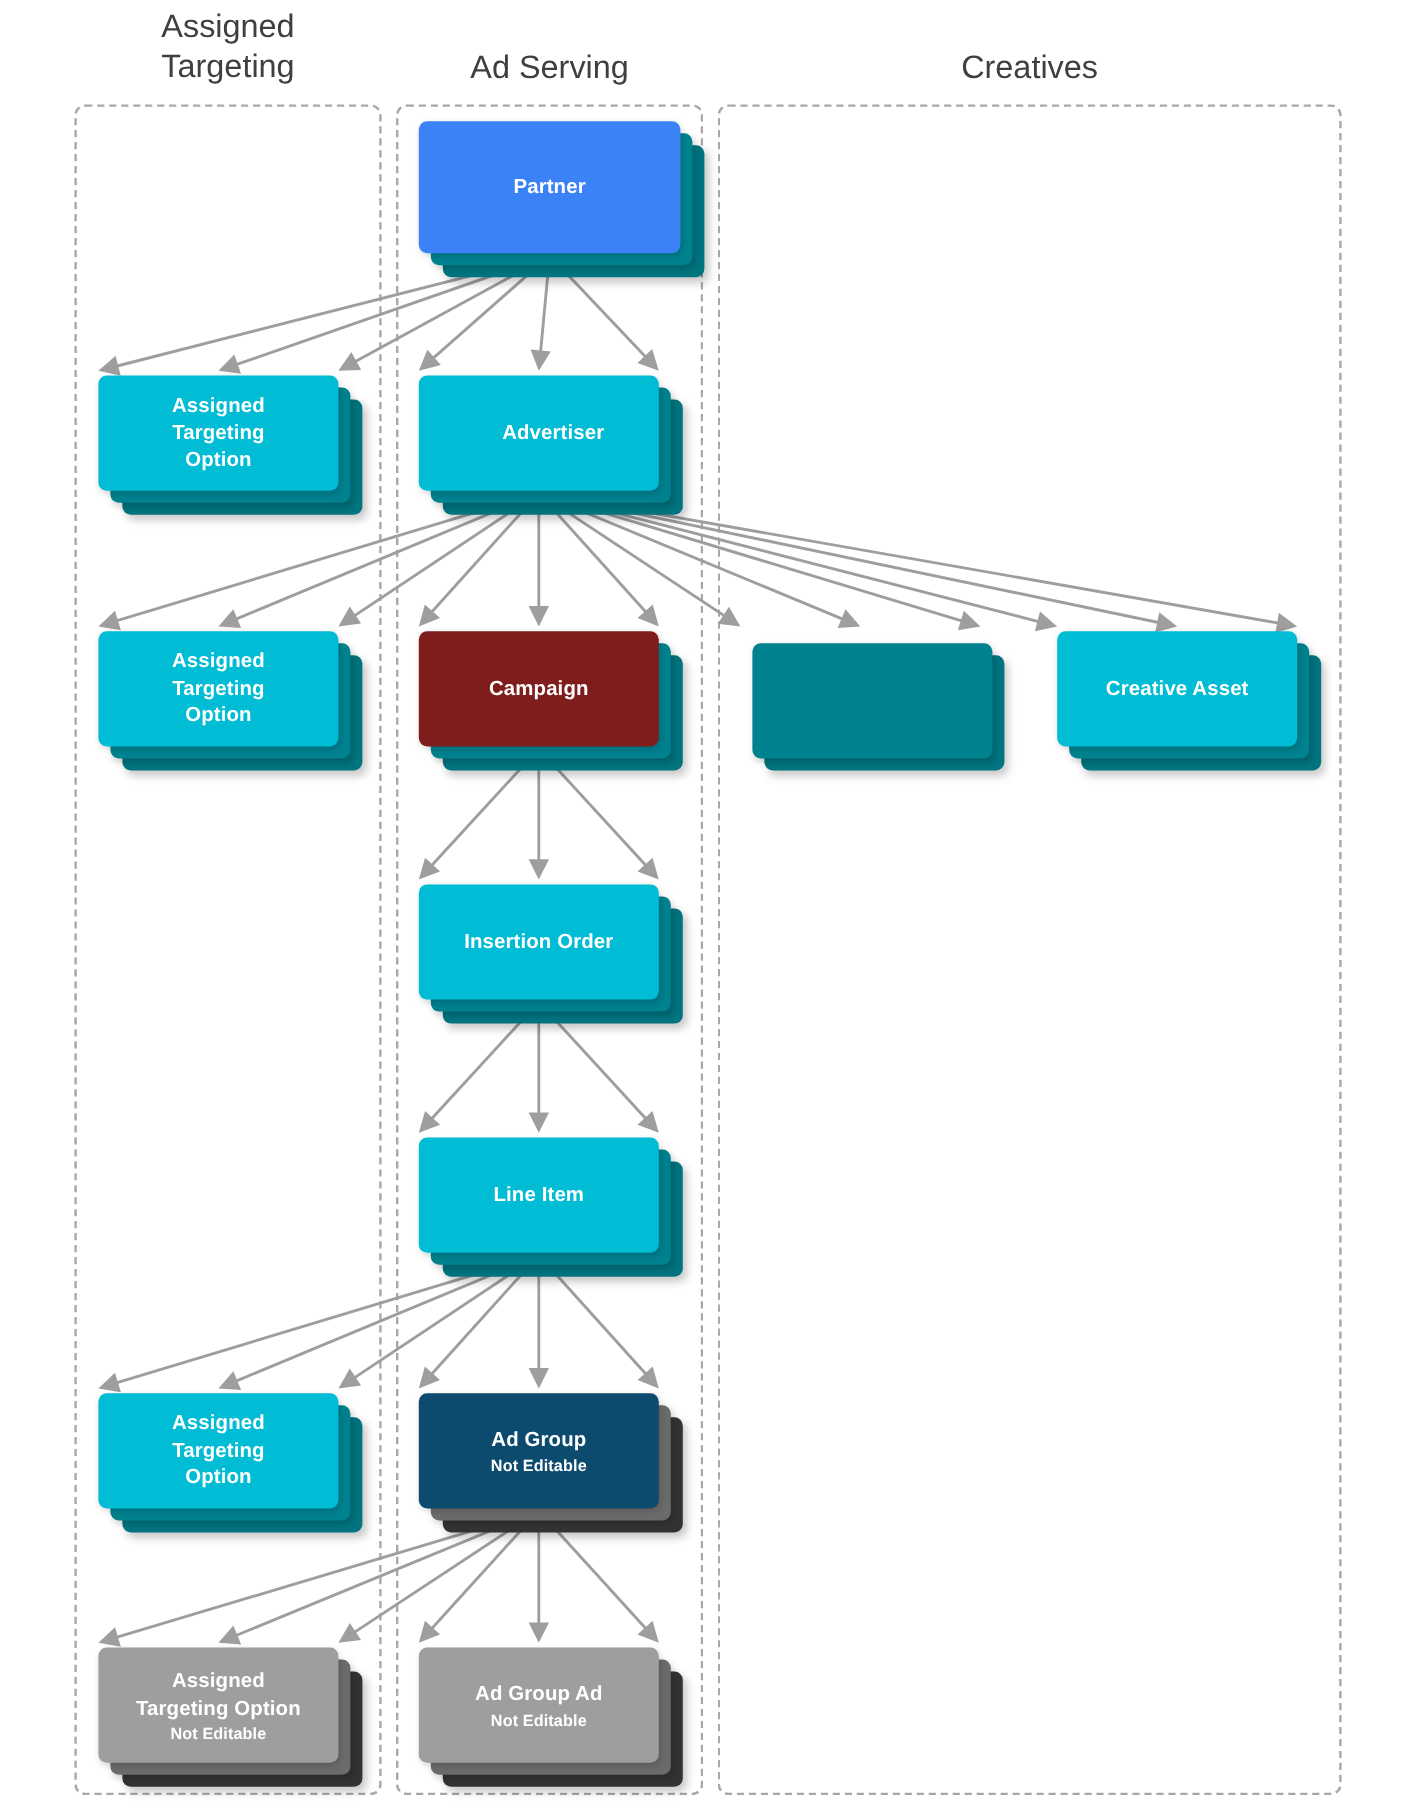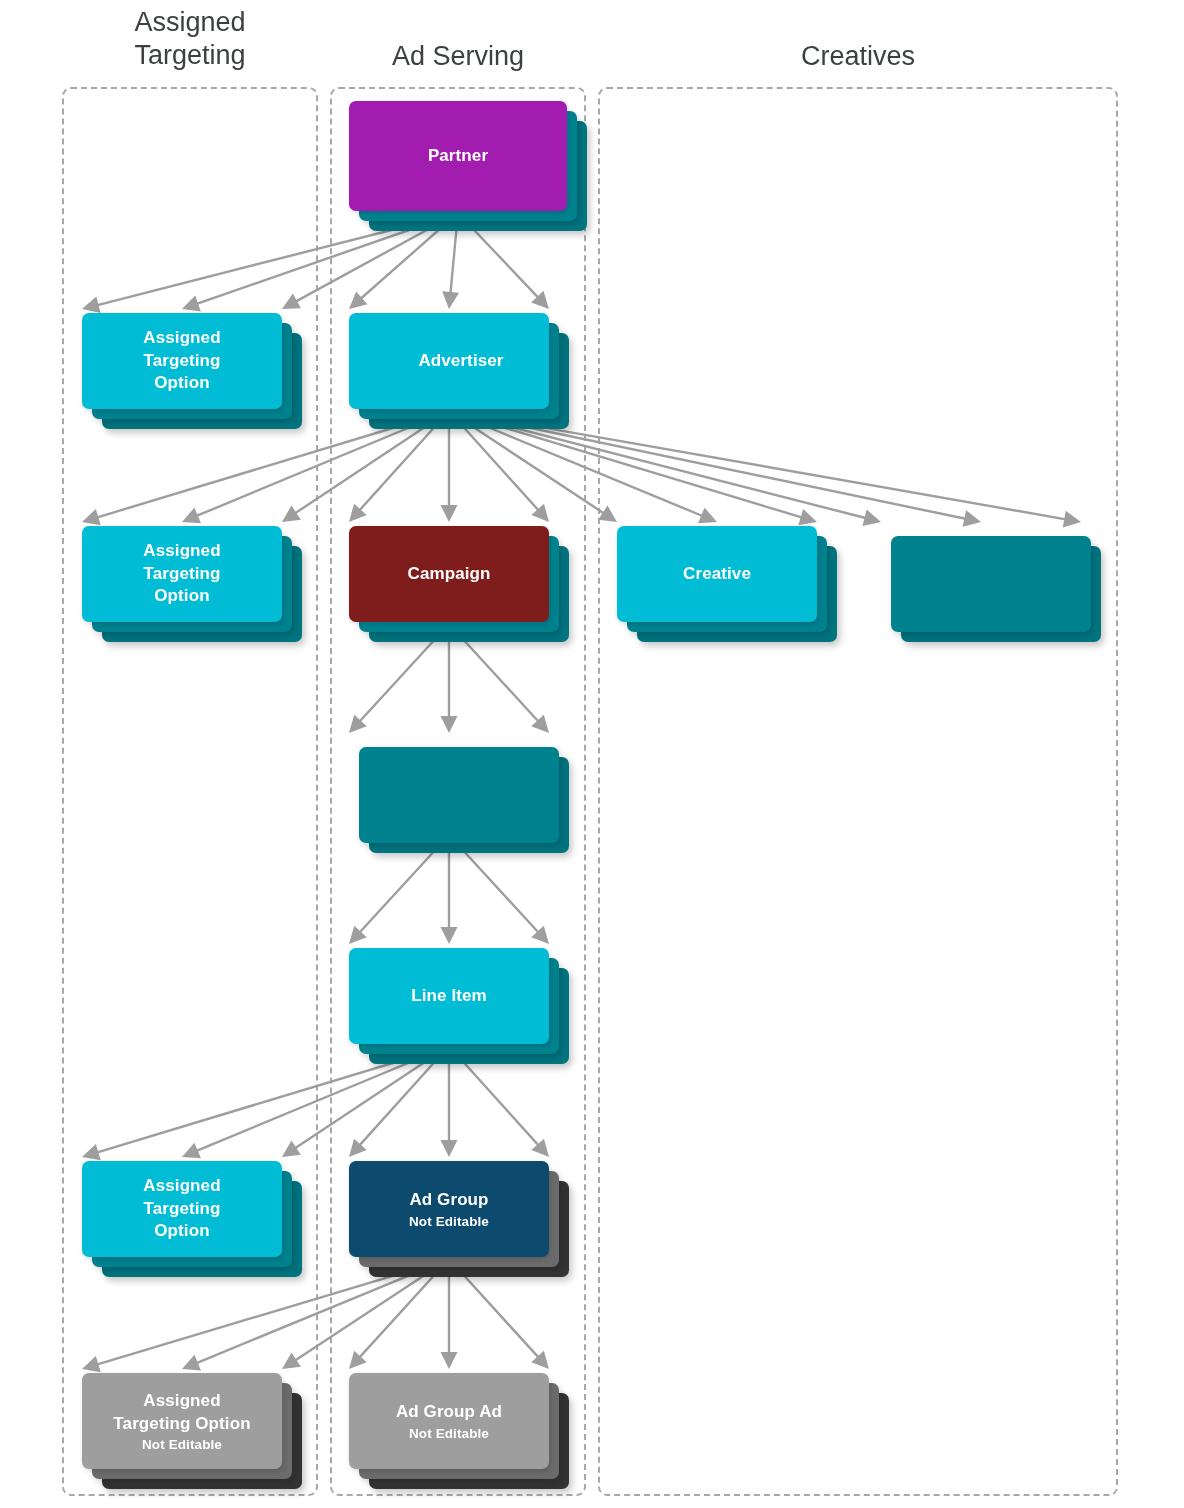--- a/index.html
+++ b/index.html
@@ -229,21 +229,21 @@
       <g>
         <line x1="449.00" y1="1259.00" x2="537.56" y2="1356.42" stroke="#9e9e9e" stroke-width="2.4" stroke-linecap="round"></line>
         <polygon points="549.00,1369.00 531.28,1362.14 543.85,1350.70" fill="#9e9e9e"></polygon>
       </g>
     </svg>
 
   <div id="nodes">
       <div class="node" style="left: 349px; top: 101px; width: 240px; height: 132px;">
         <div class="layer l3" style="left: 20px; top: 20px; width: 218px; height: 110px; background: rgb(0, 116, 127); box-shadow: rgba(0, 0, 0, 0.22) 3px 4px 7px;"></div>
         <div class="layer l2" style="left: 10px; top: 10px; width: 218px; height: 110px; background: rgb(0, 129, 142); box-shadow: rgba(0, 0, 0, 0.18) 2px 3px 6px;"></div>
-        <div class="layer front" style="left: 0px; top: 0px; width: 218px; height: 110px; background: #a21caf; box-shadow: rgba(0, 0, 0, 0.15) 1px 2px 5px;">
+        <div class="layer front" style="left: 0px; top: 0px; width: 218px; height: 110px; background: #3b82f6; box-shadow: rgba(0, 0, 0, 0.15) 1px 2px 5px;">
           <div class="node-label" style="color: rgb(255, 255, 255);">Partner</div>
         </div>
       </div>
       <div class="node" style="left: 82px; top: 313px; width: 222px; height: 118px;">
         <div class="layer l3" style="left: 20px; top: 20px; width: 200px; height: 96px; background: rgb(0, 116, 127); box-shadow: rgba(0, 0, 0, 0.22) 3px 4px 7px;"></div>
         <div class="layer l2" style="left: 10px; top: 10px; width: 200px; height: 96px; background: rgb(0, 129, 142); box-shadow: rgba(0, 0, 0, 0.18) 2px 3px 6px;"></div>
         <div class="layer front" style="left: 0px; top: 0px; width: 200px; height: 96px; background: rgb(0, 188, 212); box-shadow: rgba(0, 0, 0, 0.15) 1px 2px 5px;">
           <div class="node-label" style="color: rgb(255, 255, 255);">Assigned
 Targeting
 Option</div>
@@ -268,31 +268,34 @@
       <div class="node" style="left: 349px; top: 526px; width: 222px; height: 118px;">
         <div class="layer l3" style="left: 20px; top: 20px; width: 200px; height: 96px; background: rgb(0, 116, 127); box-shadow: rgba(0, 0, 0, 0.22) 3px 4px 7px;"></div>
         <div class="layer l2" style="left: 10px; top: 10px; width: 200px; height: 96px; background: rgb(0, 129, 142); box-shadow: rgba(0, 0, 0, 0.18) 2px 3px 6px;"></div>
         <div class="layer front" style="left: 0px; top: 0px; width: 200px; height: 96px; background: #7f1d1d; box-shadow: rgba(0, 0, 0, 0.15) 1px 2px 5px;">
           <div class="node-label" style="color: rgb(255, 255, 255);">Campaign</div>
         </div>
       </div>
       <div class="node" style="left: 617px; top: 526px; width: 222px; height: 118px;">
         <div class="layer l3" style="left: 20px; top: 20px; width: 200px; height: 96px; background: rgb(0, 116, 127); box-shadow: rgba(0, 0, 0, 0.22) 3px 4px 7px;"></div>
         <div class="layer l2" style="left: 10px; top: 10px; width: 200px; height: 96px; background: rgb(0, 129, 142); box-shadow: rgba(0, 0, 0, 0.18) 2px 3px 6px;"></div>
-        <div class="layer front" style="left: 0px; top: 0px; width: 200px; height: 96px; background: rgb(0, 188, 212); box-shadow: rgba(0, 0, 0, 0.15) 1px 2px 5px;">
-          <div class="node-label" style="color: rgb(255, 255, 255);">Creative</div>
-        </div>
       </div>
       <div class="node" style="left: 881px; top: 526px; width: 222px; height: 118px;">
         <div class="layer l3" style="left: 20px; top: 20px; width: 200px; height: 96px; background: rgb(0, 116, 127); box-shadow: rgba(0, 0, 0, 0.22) 3px 4px 7px;"></div>
         <div class="layer l2" style="left: 10px; top: 10px; width: 200px; height: 96px; background: rgb(0, 129, 142); box-shadow: rgba(0, 0, 0, 0.18) 2px 3px 6px;"></div>
+        <div class="layer front" style="left: 0px; top: 0px; width: 200px; height: 96px; background: rgb(0, 188, 212); box-shadow: rgba(0, 0, 0, 0.15) 1px 2px 5px;">
+          <div class="node-label" style="color: rgb(255, 255, 255);">Creative Asset</div>
+        </div>
       </div>
       <div class="node" style="left: 349px; top: 737px; width: 222px; height: 118px;">
         <div class="layer l3" style="left: 20px; top: 20px; width: 200px; height: 96px; background: rgb(0, 116, 127); box-shadow: rgba(0, 0, 0, 0.22) 3px 4px 7px;"></div>
         <div class="layer l2" style="left: 10px; top: 10px; width: 200px; height: 96px; background: rgb(0, 129, 142); box-shadow: rgba(0, 0, 0, 0.18) 2px 3px 6px;"></div>
+        <div class="layer front" style="left: 0px; top: 0px; width: 200px; height: 96px; background: rgb(0, 188, 212); box-shadow: rgba(0, 0, 0, 0.15) 1px 2px 5px;">
+          <div class="node-label" style="color: rgb(255, 255, 255);">Insertion Order</div>
+        </div>
       </div>
       <div class="node" style="left: 349px; top: 948px; width: 222px; height: 118px;">
         <div class="layer l3" style="left: 20px; top: 20px; width: 200px; height: 96px; background: rgb(0, 116, 127); box-shadow: rgba(0, 0, 0, 0.22) 3px 4px 7px;"></div>
         <div class="layer l2" style="left: 10px; top: 10px; width: 200px; height: 96px; background: rgb(0, 129, 142); box-shadow: rgba(0, 0, 0, 0.18) 2px 3px 6px;"></div>
         <div class="layer front" style="left: 0px; top: 0px; width: 200px; height: 96px; background: rgb(0, 188, 212); box-shadow: rgba(0, 0, 0, 0.15) 1px 2px 5px;">
           <div class="node-label" style="color: rgb(255, 255, 255);">Line Item</div>
         </div>
       </div>
       <div class="node" style="left: 82px; top: 1161px; width: 222px; height: 118px;">
         <div class="layer l3" style="left: 20px; top: 20px; width: 200px; height: 96px; background: rgb(0, 116, 127); box-shadow: rgba(0, 0, 0, 0.22) 3px 4px 7px;"></div>

